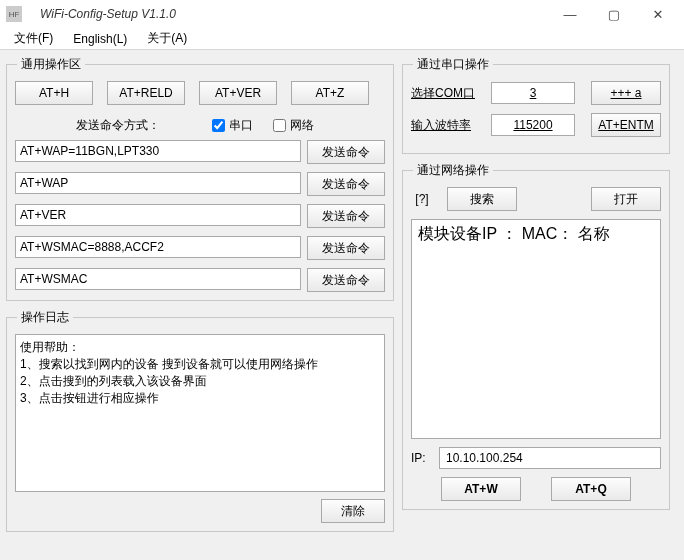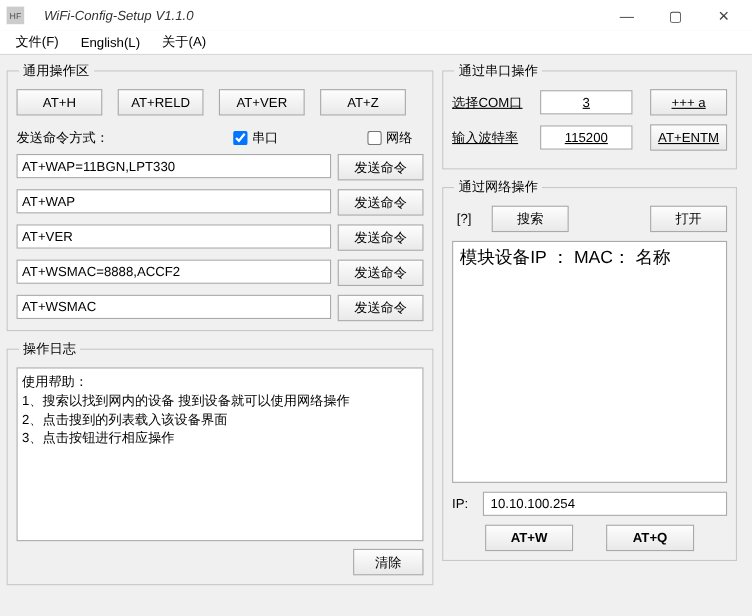--- a/index.html
+++ b/index.html
@@ -79,21 +79,21 @@
   .row-top-btns {
     display: flex;
     gap: 14px;
     margin-bottom: 12px;
   }
   .row-top-btns .btn { width: 78px; }
 
   .send-mode {
     display: flex;
     align-items: center;
-    justify-content: space-between;
+    justify-content: center;
     gap: 20px;
     margin-bottom: 6px;
     padding-right: 10px;
   }
   .send-mode .label { margin-right: 32px; }
 
   .cmd-row {
     display: flex;
     gap: 6px;
     margin-bottom: 8px;

